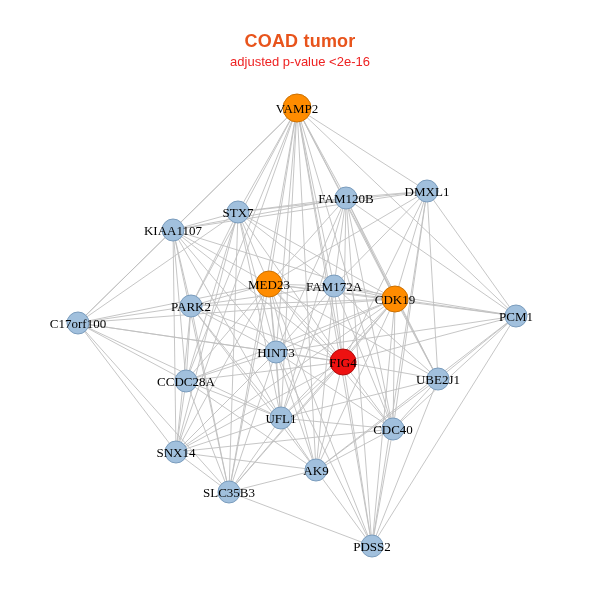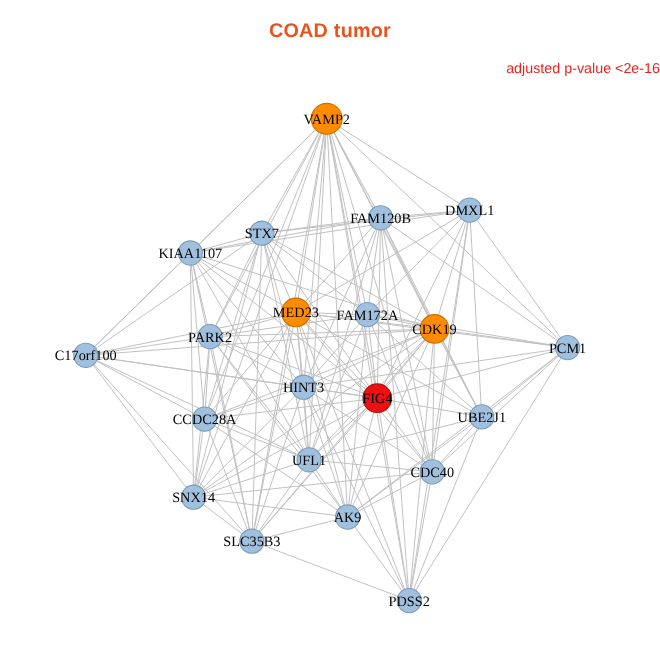--- a/index.html
+++ b/index.html
@@ -12,34 +12,34 @@
   }
   .stage {
     position: relative;
     width: 600px;
     height: 600px;
     overflow: hidden;
     background: #ffffff;
   }
   .plot-title {
     position: absolute;
-    top: 18px;
+    top: 31px;
     left: 0;
     width: 600px;
     text-align: center;
     font-size: 18px;
     font-weight: bold;
     letter-spacing: 0.2px;
   }
   .plot-subtitle {
     position: absolute;
     top: 54px;
     left: 0;
     width: 600px;
-    text-align: right;
+    text-align: center;
     font-size: 13px;
   }
   svg.network {
     position: absolute;
     top: 0;
     left: 0;
   }
   svg.network text {
     font-family: "Liberation Serif", serif;
     font-size: 13px;

